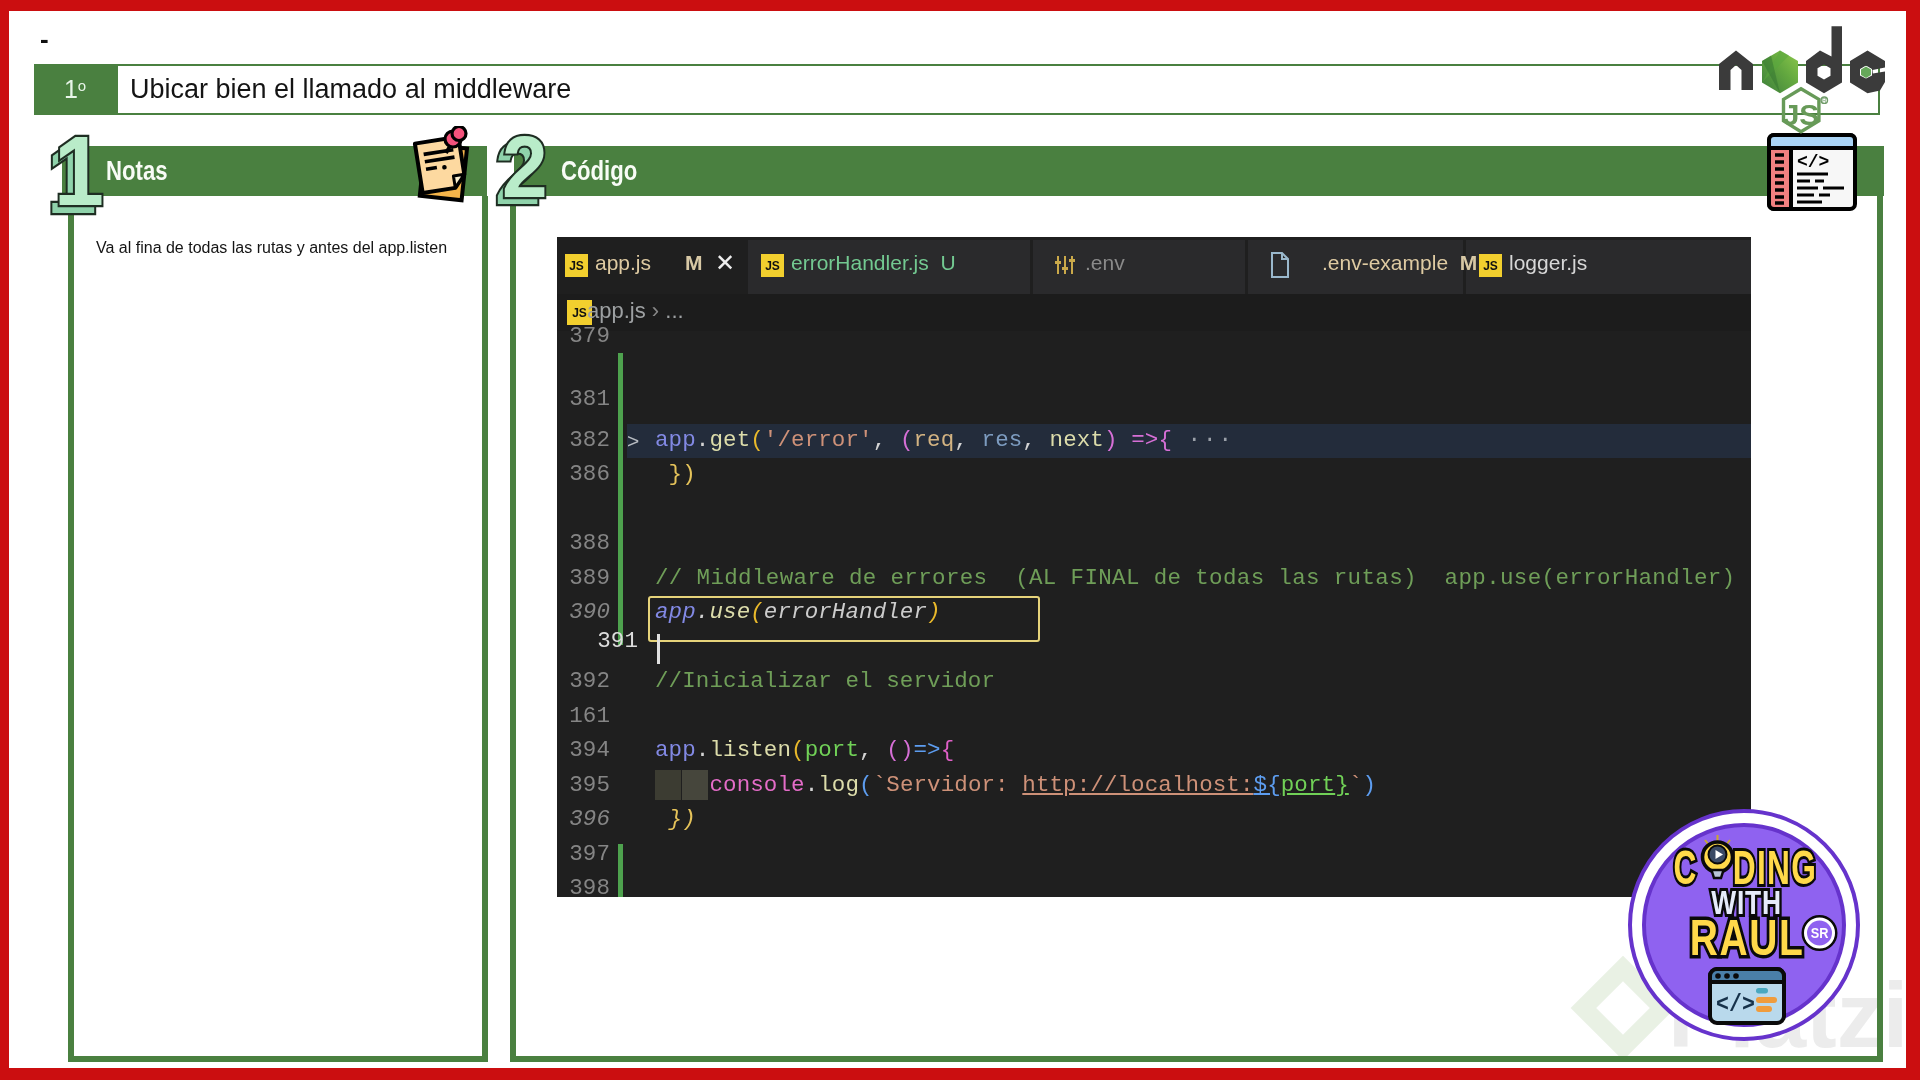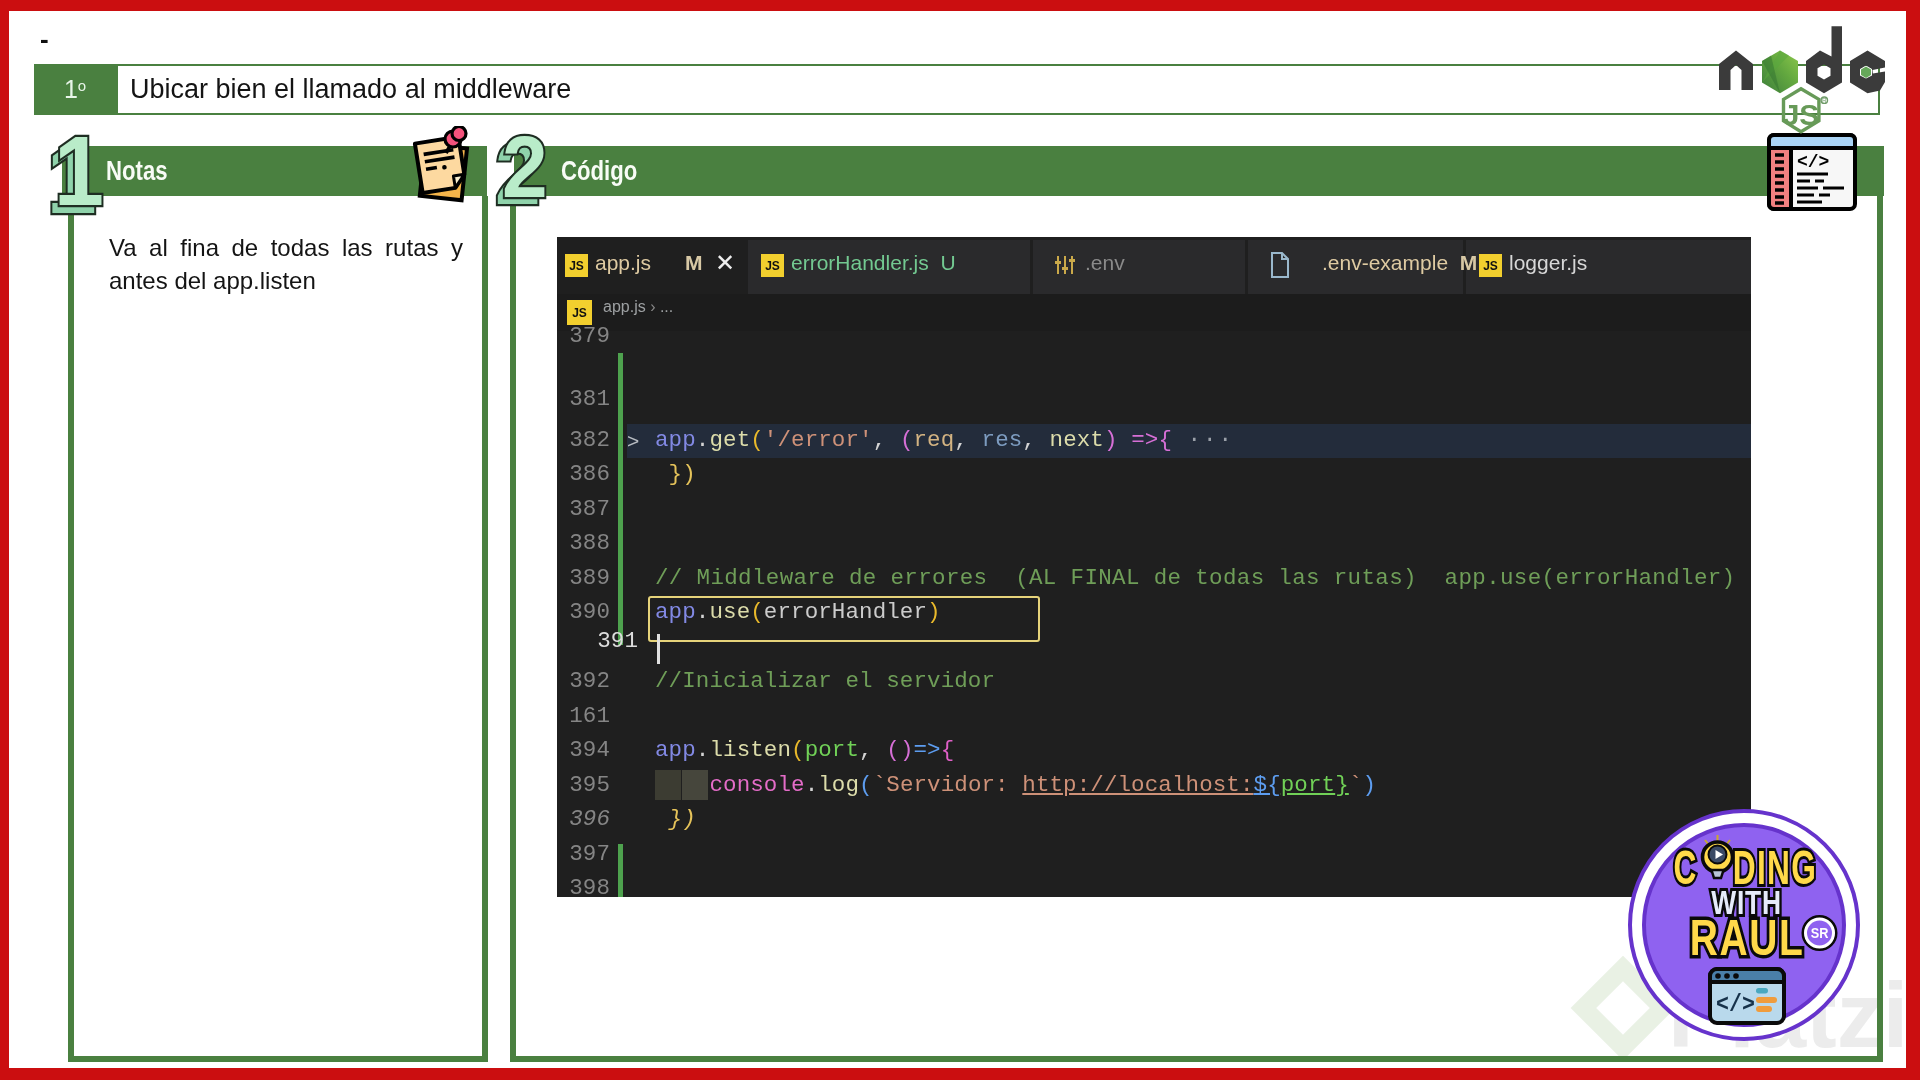--- a/index.html
+++ b/index.html
@@ -30,21 +30,21 @@
 
 <div class="abs green" style="left:34px;top:64px;width:82px;height:51px;color:#e8f5e9;font-size:25px;display:flex;align-items:center;justify-content:center;">
       <span>1<span style="font-size:15px;vertical-align:7px;">o</span></span>
     </div>
 <div class="abs" style="left:116px;top:64px;width:1764px;height:51px;border:2px solid #4a8040;background:#fff;"></div>
 <div class="abs" style="left:130px;top:64px;height:51px;line-height:51px;font-size:27px;color:#141414;">Ubicar bien el llamado al middleware</div>
 
 <div class="abs green" style="left:62px;top:146px;width:425px;height:50px;"></div>
 <div class="abs" style="left:106px;top:146px;height:50px;line-height:50px;color:#f8fcf6;font-weight:bold;font-size:27px;transform:scaleX(0.82);transform-origin:left;">Notas</div>
 <div class="abs" style="left:68px;top:196px;width:420px;height:866px;border:6px solid #4a8040;border-top:none;background:#fff;"></div>
-<div class="abs" style="left:109px;top:232px;width:354px;font-size:24px;line-height:32.5px;color:#141414;text-align:justify;">Va al fina de todas las rutas y antes del app.listen</div>
+<div class="abs" style="left:96px;top:232px;width:354px;font-size:16px;line-height:32.5px;color:#141414;text-align:justify;">Va al fina de todas las rutas y antes del app.listen</div>
 
 <div class="abs green" style="left:514px;top:146px;width:1370px;height:50px;"></div>
 <div class="abs" style="left:561px;top:146px;height:50px;line-height:50px;color:#f8fcf6;font-weight:bold;font-size:27px;transform:scaleX(0.82);transform-origin:left;">Código</div>
 <div class="abs" style="left:510px;top:196px;width:1373px;height:866px;border:6px solid #4a8040;border-top:none;background:#fff;"></div>
 
 <svg class="abs" style="left:40px;top:122px;z-index:20;" width="90" height="100" viewBox="0 0 90 100">
   <g transform="translate(14,83) scale(1.02,1.12)">
     <text x="0" y="0" font-family="Liberation Sans" font-weight="bold" font-size="88" fill="#8fd3ab" stroke="#1e2d22" stroke-width="4" paint-order="stroke" transform="translate(-7,7)">1</text>
     <text x="0" y="0" font-family="Liberation Sans" font-weight="bold" font-size="88" fill="#b9ecc9" stroke="#1e2d22" stroke-width="4" paint-order="stroke">1</text>
   </g>
@@ -168,42 +168,41 @@
     <path d="M3 1 h10 l6 6 v18 h-16 z" fill="none" stroke="#9ab8cc" stroke-width="2"></path>
     <path d="M13 1 v6 h6" fill="none" stroke="#9ab8cc" stroke-width="2"></path>
   </svg>
   <div class="abs" style="left:742px;top:14px;font-size:21px;color:#decaa2;margin-left:23px;">.env-example&nbsp;&nbsp;<span style="font-weight:bold;color:#d7c8a5;">M</span></div>
 
   <div class="abs" style="left:922px;top:17px;width:23px;height:23px;background:#f2cf2e;color:#111;font-weight:bold;font-size:12px;text-align:center;line-height:25px;">JS</div>
   <div class="abs" style="left:952px;top:14px;font-size:21px;color:#d7d7d7;">logger.js</div>
 
   <div class="abs" style="left:0;top:57px;width:1194px;height:37px;background:#1c1c1c;"></div>
   <div class="abs" style="left:10px;top:63px;width:25px;height:25px;background:#f2cf2e;color:#111;font-weight:bold;font-size:12px;text-align:center;line-height:27px;">JS</div>
-  <div class="abs" style="left:46px;top:61px;font-size:16px;color:#9da0a2;">app.js <span style="color:#888;">›</span> ...</div>
+  <div class="abs" style="left:30px;top:61px;font-size:22px;color:#9da0a2;">app.js <span style="color:#888;">›</span> ...</div>
 
   <div class="abs" style="left:70px;top:187px;width:1124px;height:34px;background:#232c3b;"></div>
 
   <div class="abs" style="left:61px;top:116px;width:5px;height:292px;background:#4ea24e;"></div>
   <div class="abs" style="left:61px;top:607px;width:5px;height:53px;background:#4ea24e;"></div>
 
   <div class="abs" style="left:91px;top:359px;width:392px;height:46px;border:2px solid #e6d37a;border-radius:3px;"></div>
 
   <div class="abs" style="left:100px;top:397px;width:2.5px;height:30px;background:#e0e0e0;"></div>
 
   <div class="abs" style="left:98px;top:533px;width:26px;height:30px;background:#3c3c32;"></div>
   <div class="abs" style="left:125px;top:533px;width:26px;height:30px;background:#46463c;"></div>
 
   <div class="row" style="top:82px;"><span class="ln">379</span></div>
   <div class="row" style="top:145px;"><span class="ln">381</span></div>
   <div class="row" style="top:185.5px;"><span class="ln">382</span><span class="abs" style="left:70px;color:#b8bcc2;font-size:21px;font-family:'Liberation Sans',sans-serif;">&gt;</span><span class="code"><span class="vr">app</span><span class="wt">.</span><span class="fn">get</span><span class="pg">(</span><span class="st">'/error'</span><span class="wt">, </span><span class="pp">(</span><span style="color:#d3b382;">req</span><span class="wt">, </span><span style="color:#7d9cc0;">res</span><span class="wt">, </span><span class="fn">next</span><span class="pp">)</span><span class="wt"> </span><span class="pp">=&gt;{</span><span style="color:#9aa0a8;letter-spacing:2px;"> ···</span></span></div>
   <div class="row" style="top:220px;"><span class="ln">386</span><span class="code" style="color:#e5c35a;"> })</span></div>
-  <div class="row" style="top:254.5px;"><span class="ln">387</span></div>
   <div class="row" style="top:289px;"><span class="ln">388</span></div>
   <div class="row" style="top:323.5px;"><span class="ln">389</span><span class="code cm" style="letter-spacing:0.35px;">// Middleware de errores  (AL FINAL de todas las rutas)  app.use(errorHandler)</span></div>
-  <div class="row" style="top:358px;"><span class="ln">390</span><span class="code"><span class="vr">app</span><span class="wt">.</span><span class="fn">use</span><span class="pg">(</span><span style="color:#cccccc;">errorHandler</span><span class="pg">)</span></span></div>
+  <div class="row" style="top:358px;font-style:italic;"><span class="ln">390</span><span class="code"><span class="vr">app</span><span class="wt">.</span><span class="fn">use</span><span class="pg">(</span><span style="color:#cccccc;">errorHandler</span><span class="pg">)</span></span></div>
   <div class="row" style="top:387px;margin-left:28px;"><span class="ln" style="color:#dcdcdc;">391</span></div>
   <div class="row" style="top:427px;"><span class="ln">392</span><span class="code cm">//Inicializar el servidor</span></div>
   <div class="row" style="top:461.5px;"><span class="ln">161</span></div>
   <div class="row" style="top:496px;padding-left:44px;"><span class="ln">394</span><span class="code"><span class="vr">app</span><span class="wt">.</span><span class="fn">listen</span><span class="pg">(</span><span class="gn">port</span><span class="wt">, </span><span class="pp">()</span><span class="pb">=&gt;</span><span style="color:#e060c8;">{</span></span></div>
   <div class="row" style="top:530.5px;"><span class="ln">395</span><span class="code"><span>    </span><span style="color:#e46cc8;">console</span><span class="wt">.</span><span class="fn">log</span><span class="pb">(</span><span class="st">`Servidor: </span><span class="st" style="text-decoration:underline;">http://localhost:</span><span class="pb" style="text-decoration:underline;">${</span><span class="gn" style="text-decoration:underline;">port</span><span class="gn" style="text-decoration:underline;">}</span><span class="st">`</span><span class="pb">)</span></span></div>
   <div class="row" style="top:565px;font-style:italic;"><span class="ln">396</span><span class="code" style="color:#e5c35a;"> })</span></div>
   <div class="row" style="top:599.5px;"><span class="ln">397</span></div>
   <div class="row" style="top:634px;"><span class="ln">398</span></div>
 </div>
 

